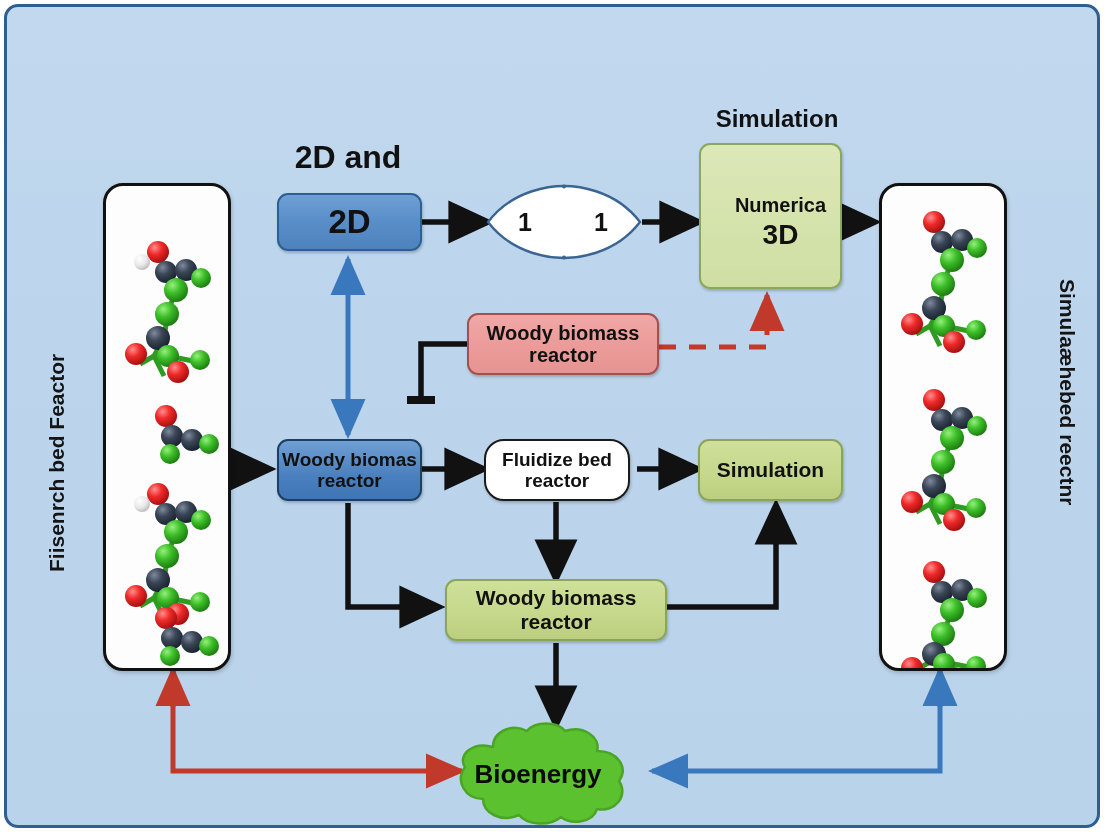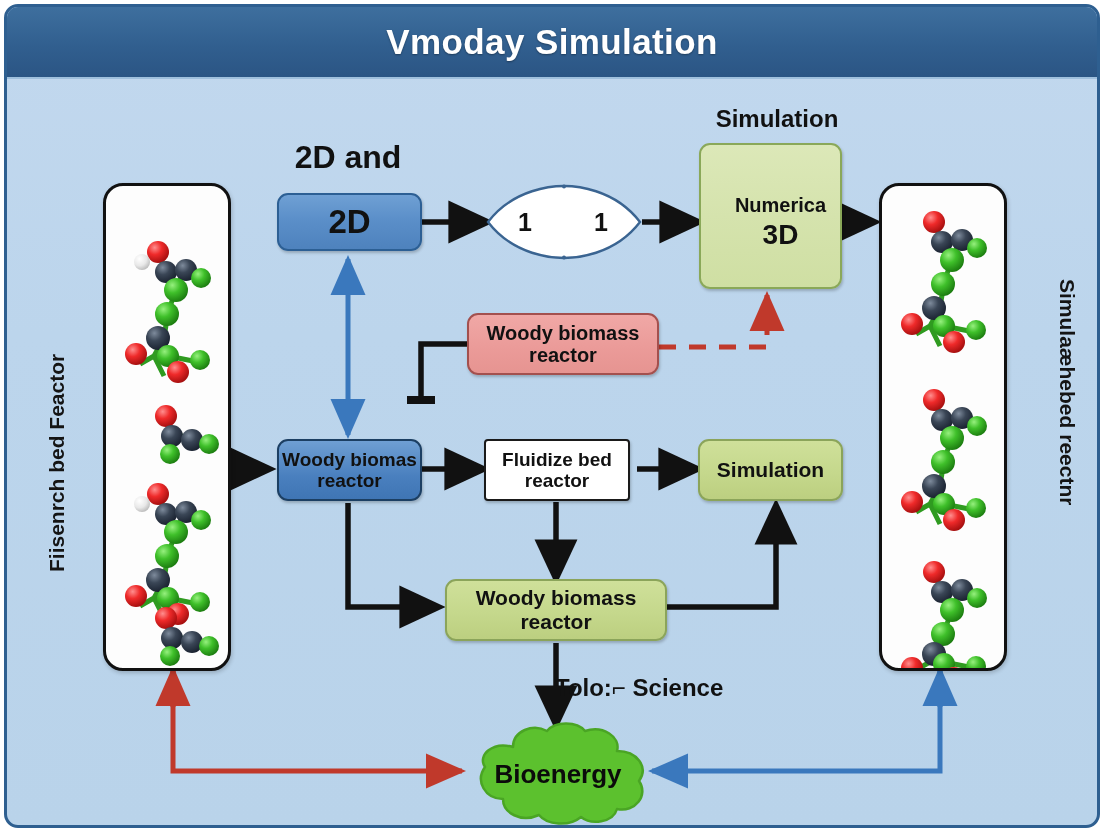--- a/index.html
+++ b/index.html
@@ -69,23 +69,20 @@
   .vcap{position:absolute;font-weight:bold;color:#141414;font-size:21px;white-space:nowrap;}
   #leftcap{transform:rotate(-90deg);transform-origin:left top;}
   #rightcap{transform:rotate(90deg);transform-origin:left top;}
 </style>
 </head>
 <body>
 
 <div id="stage">
   <div id="frame">
 
-    <div id="titlebar">
-      <div id="titletext">Vmoday Simulation</div>
-    </div>
 
     <svg id="wires" viewBox="0 0 1096 824">
       <defs>
         <marker id="ar-blk" markerWidth="9" markerHeight="9" refX="7.2" refY="4.5" orient="auto">
           <path d="M0,0.6 L8.4,4.5 L0,8.4 Z" fill="#111111"></path>
         </marker>
         <marker id="ar-blk-s" markerWidth="9" markerHeight="9" refX="7.2" refY="4.5" orient="auto">
           <path d="M0,1 L8,4.5 L0,8 Z" fill="#111111"></path>
         </marker>
         <marker id="ar-red" markerWidth="9" markerHeight="9" refX="7.2" refY="4.5" orient="auto">
@@ -285,21 +282,20 @@
           <circle cx="72" cy="122" r="11" fill="url(#gO)"></circle>
           <circle cx="94" cy="110" r="10" fill="url(#gG)"></circle>
         </g>
       </svg>
     </div>
 
     <div class="flabel" style="left:266px;top:132px;width:150px;font-size:32px;">2D and</div>
 
     <div class="flabel" style="left:665px;top:98px;width:210px;font-size:24px;">Simulation</div>
 
-    <div class="flabel" style="left:548px;top:667px;width:240px;font-size:24px;text-align:left;">Tolo:⌐ Science</div>
 
     <div class="node rbox blue-fill shadow" style="left:270px;top:186px;width:145px;height:58px;font-size:33px;">
       <span>2D</span>
     </div>
 
     <div id="lens" style="left:477px;top:177px;width:160px;height:76px;">
       <svg width="160" height="76" viewBox="0 0 160 76">
         <path d="M4,38 C30,4 70,2 80,2 C90,2 130,4 156,38 C130,72 90,74 80,74 C70,74 30,72 4,38 Z" fill="#ffffff" stroke="#3a6491" stroke-width="2.4"></path>
         <circle cx="80" cy="2.5" r="2" fill="#3a6491"></circle>
         <circle cx="80" cy="73.5" r="2" fill="#3a6491"></circle>
@@ -316,35 +312,35 @@
     <div class="node rbox red-fill shadow" style="left:460px;top:306px;width:192px;height:62px;flex-direction:column;font-size:20px;">
       <span>Woody biomass</span>
       <span>reactor</span>
     </div>
 
     <div class="node rbox blue-dark shadow" style="left:270px;top:432px;width:145px;height:62px;flex-direction:column;font-size:19px;">
       <span>Woody biomas</span>
       <span>reactor</span>
     </div>
 
-    <div class="node rbox white-fill shadow" style="left:477px;top:432px;width:146px;height:62px;flex-direction:column;font-size:19px;border-radius:4px;">
+    <div class="node rbox white-fill shadow" style="left:477px;top:432px;width:146px;height:62px;flex-direction:column;font-size:19px;border-radius:20px;">
       <span>Fluidize bed</span>
       <span>reactor</span>
     </div>
 
     <div class="node rbox green-mid shadow" style="left:691px;top:432px;width:145px;height:62px;font-size:21px;">
       <span>Simulation</span>
     </div>
 
     <div class="node rbox green-mid shadow" style="left:438px;top:572px;width:222px;height:62px;flex-direction:column;font-size:21px;">
       <span>Woody biomass</span>
       <span>reactor</span>
     </div>
 
-    <div id="cloud" style="left:446px;top:714px;width:210px;height:104px;">
+    <div id="cloud" style="left:426px;top:714px;width:210px;height:104px;">
       <svg width="210" height="104" viewBox="0 0 210 104">
         <path d="M60,26 C60,10 80,2 94,10 C102,0 124,0 132,10
                  C150,4 168,16 164,30 C184,30 196,46 186,60
                  C196,74 182,92 164,88 C160,102 138,104 128,96
                  C116,106 94,104 86,94 C68,102 50,92 50,78
                  C32,78 22,60 32,46 C24,34 40,20 60,26 Z" fill="#5cc12e" stroke="#4aa524" stroke-width="2.5" stroke-linejoin="round"></path>
       </svg>
       <div id="cloudlabel" style="top:38px;left:0;">Bioenergy</div>
     </div>
 

